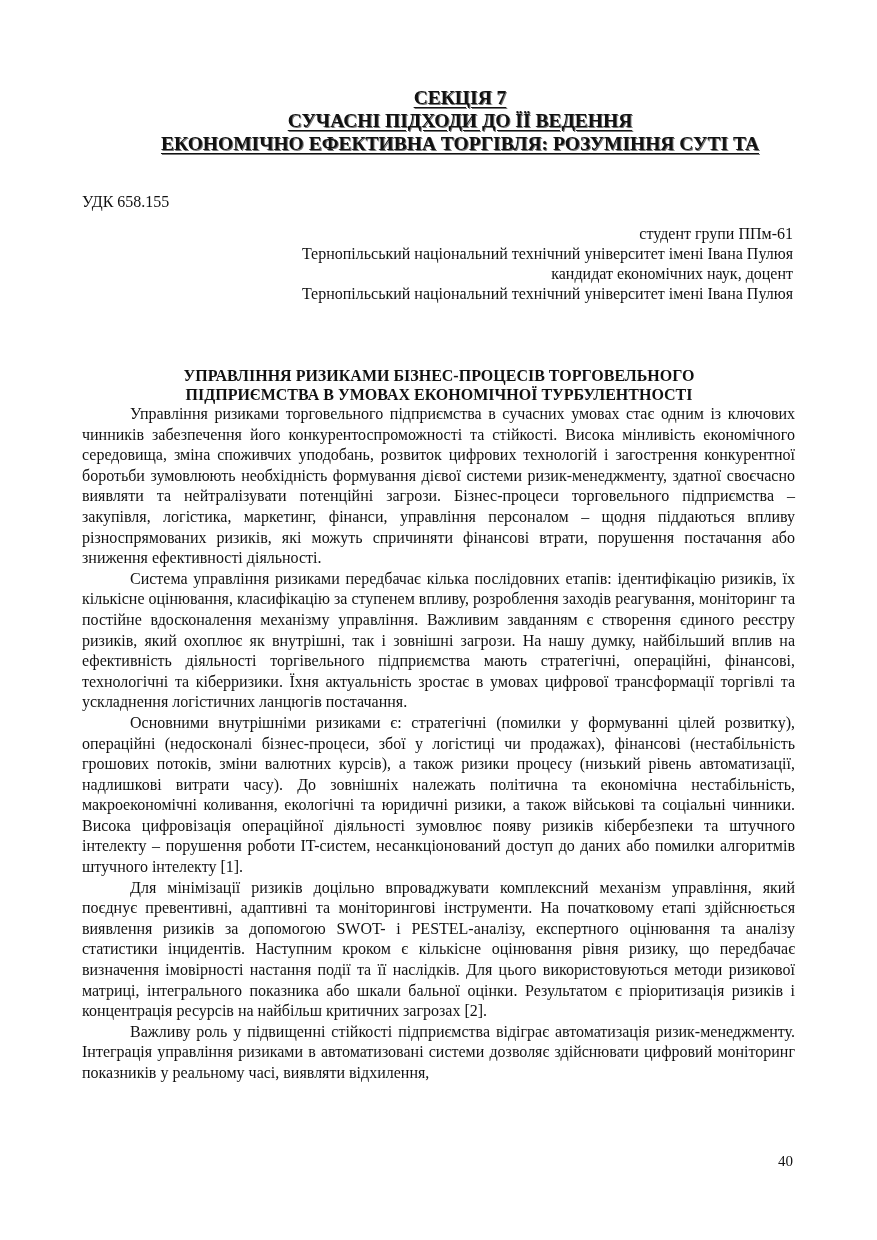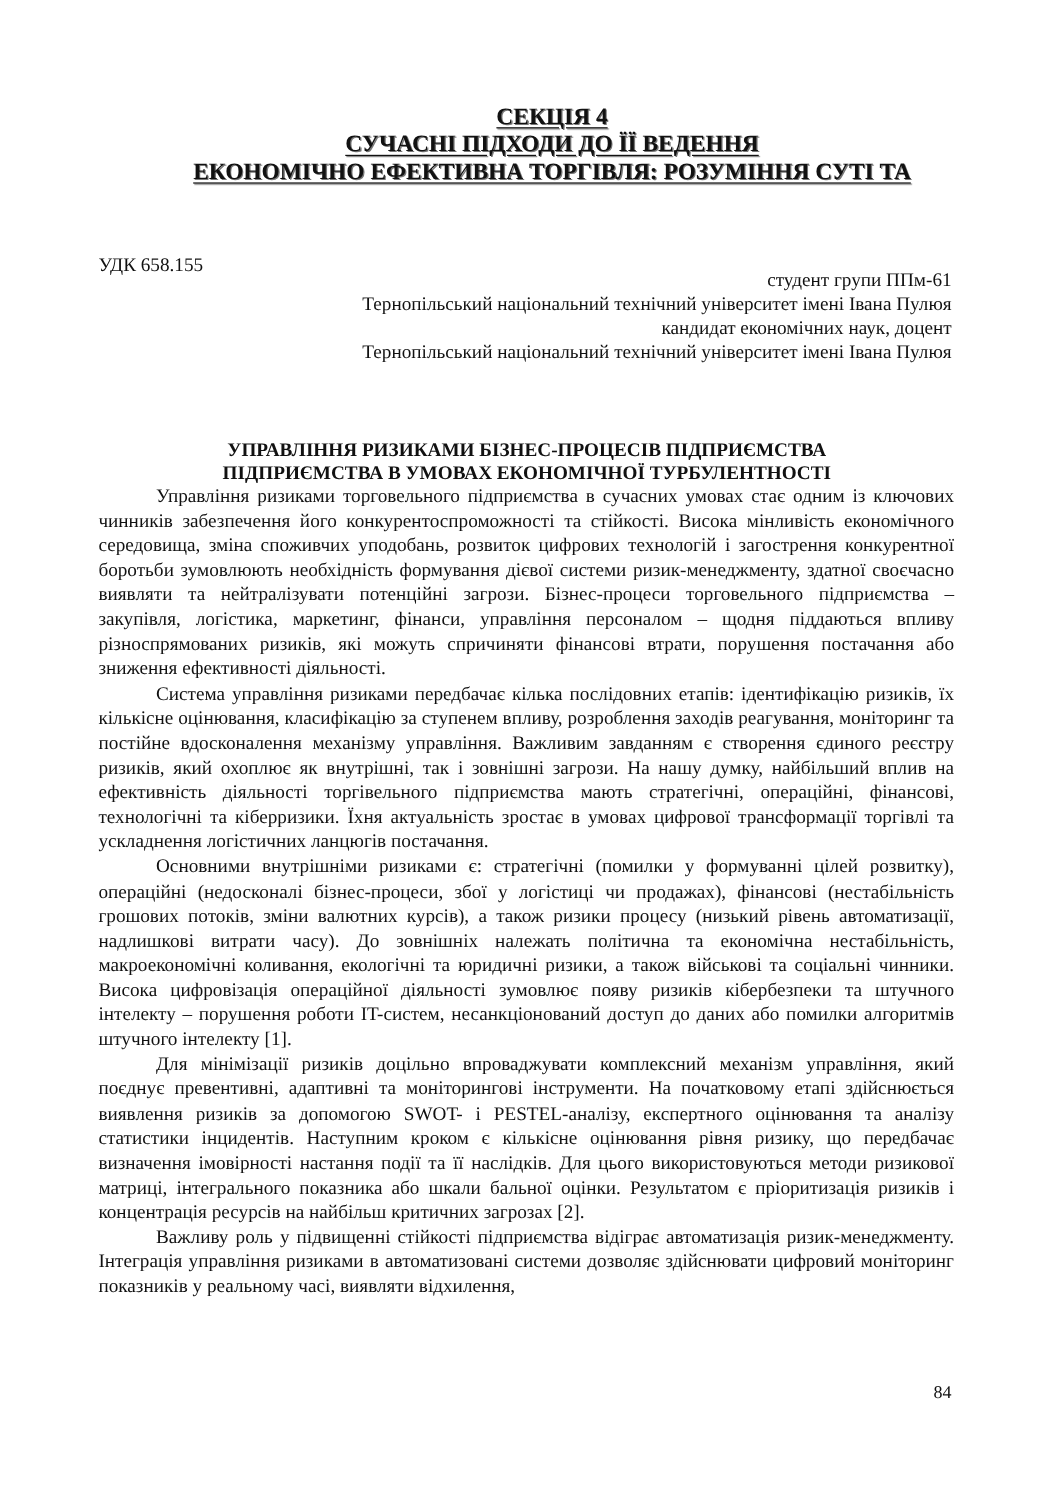--- a/index.html
+++ b/index.html
@@ -11,21 +11,21 @@
   }
   .section-heading {
     position: absolute; left: 130px; width: 660px; top: 86px;
     text-align: center; font-weight: bold; font-size: 19.5px; line-height: 23px;
     text-decoration: underline; text-underline-offset: 3px;
     text-shadow: 1px 1px 0 #777;
     color: #111;
   }
   .section-heading div { white-space: nowrap; }
   .udk {
-    position: absolute; left: 82px; top: 212px; font-size: 16px; line-height: 20px;
+    position: absolute; left: 82px; top: 192px; font-size: 16px; line-height: 20px;
   }
   .author-block {
     position: absolute; right: 84px; top: 224px; text-align: right;
     font-size: 16px; line-height: 20px;
   }
   .author-block .b { font-weight: bold; }
   .author-block div { white-space: nowrap; }
   .article-title {
     position: absolute; left: 82px; width: 714px; top: 366px;
     text-align: center; font-weight: bold; font-size: 16px; line-height: 19px;
@@ -39,42 +39,42 @@
   .page-number {
     position: absolute; right: 84px; top: 1152px; font-size: 15px; line-height: 18px;
   }
 </style>
 </head>
 <body>
 
 <div class="page">
 
   <div class="section-heading">
-    <div>СЕКЦІЯ 4</div>
+    <div>СЕКЦІЯ 7</div>
     <div>СУЧАСНІ ПІДХОДИ ДО ЇЇ ВЕДЕННЯ</div>
     <div>ЕКОНОМІЧНО ЕФЕКТИВНА ТОРГІВЛЯ: РОЗУМІННЯ СУТІ ТА</div>
   </div>
 
   <div class="udk">УДК 658.155</div>
 
   <div class="author-block">
     <div>студент групи ППм-61</div>
     <div>Тернопільський національний технічний університет імені Івана Пулюя</div>
     <div>кандидат економічних наук, доцент</div>
     <div>Тернопільський національний технічний університет імені Івана Пулюя</div>
   </div>
 
   <div class="article-title">
-    <div>УПРАВЛІННЯ РИЗИКАМИ БІЗНЕС-ПРОЦЕСІВ ПІДПРИЄМСТВА</div>
+    <div>УПРАВЛІННЯ РИЗИКАМИ БІЗНЕС-ПРОЦЕСІВ ТОРГОВЕЛЬНОГО</div>
     <div>ПІДПРИЄМСТВА В УМОВАХ ЕКОНОМІЧНОЇ ТУРБУЛЕНТНОСТІ</div>
   </div>
 
   <div class="body-text">
     <p>Управління ризиками торговельного підприємства в сучасних умовах стає одним із ключових чинників забезпечення його конкурентоспроможності та стійкості. Висока мінливість економічного середовища, зміна споживчих уподобань, розвиток цифрових технологій і загострення конкурентної боротьби зумовлюють необхідність формування дієвої системи ризик-менеджменту, здатної своєчасно виявляти та нейтралізувати потенційні загрози. Бізнес-процеси торговельного підприємства – закупівля, логістика, маркетинг, фінанси, управління персоналом – щодня піддаються впливу різноспрямованих ризиків, які можуть спричиняти фінансові втрати, порушення постачання або зниження ефективності діяльності.</p>
     <p>Система управління ризиками передбачає кілька послідовних етапів: ідентифікацію ризиків, їх кількісне оцінювання, класифікацію за ступенем впливу, розроблення заходів реагування, моніторинг та постійне вдосконалення механізму управління. Важливим завданням є створення єдиного реєстру ризиків, який охоплює як внутрішні, так і зовнішні загрози. На нашу думку, найбільший вплив на ефективність діяльності торгівельного підприємства мають стратегічні, операційні, фінансові, технологічні та кіберризики. Їхня актуальність зростає в умовах цифрової трансформації торгівлі та ускладнення логістичних ланцюгів постачання.</p>
     <p>Основними внутрішніми ризиками є: стратегічні (помилки у формуванні цілей розвитку), операційні (недосконалі бізнес-процеси, збої у логістиці чи продажах), фінансові (нестабільність грошових потоків, зміни валютних курсів), а також ризики процесу (низький рівень автоматизації, надлишкові витрати часу). До зовнішніх належать політична та економічна нестабільність, макроекономічні коливання, екологічні та юридичні ризики, а також військові та соціальні чинники. Висока цифровізація операційної діяльності зумовлює появу ризиків кібербезпеки та штучного інтелекту – порушення роботи IT-систем, несанкціонований доступ до даних або помилки алгоритмів штучного інтелекту [1].</p>
     <p>Для мінімізації ризиків доцільно впроваджувати комплексний механізм управління, який поєднує превентивні, адаптивні та моніторингові інструменти. На початковому етапі здійснюється виявлення ризиків за допомогою SWOT- і PESTEL-аналізу, експертного оцінювання та аналізу статистики інцидентів. Наступним кроком є кількісне оцінювання рівня ризику, що передбачає визначення імовірності настання події та її наслідків. Для цього використовуються методи ризикової матриці, інтегрального показника або шкали бальної оцінки. Результатом є пріоритизація ризиків і концентрація ресурсів на найбільш критичних загрозах [2].</p>
     <p>Важливу роль у підвищенні стійкості підприємства відіграє автоматизація ризик-менеджменту. Інтеграція управління ризиками в автоматизовані системи дозволяє здійснювати цифровий моніторинг показників у реальному часі, виявляти відхилення,</p>
   </div>
 
-  <div class="page-number">84</div>
+  <div class="page-number">40</div>
 
 </div>
 
 </body></html>

